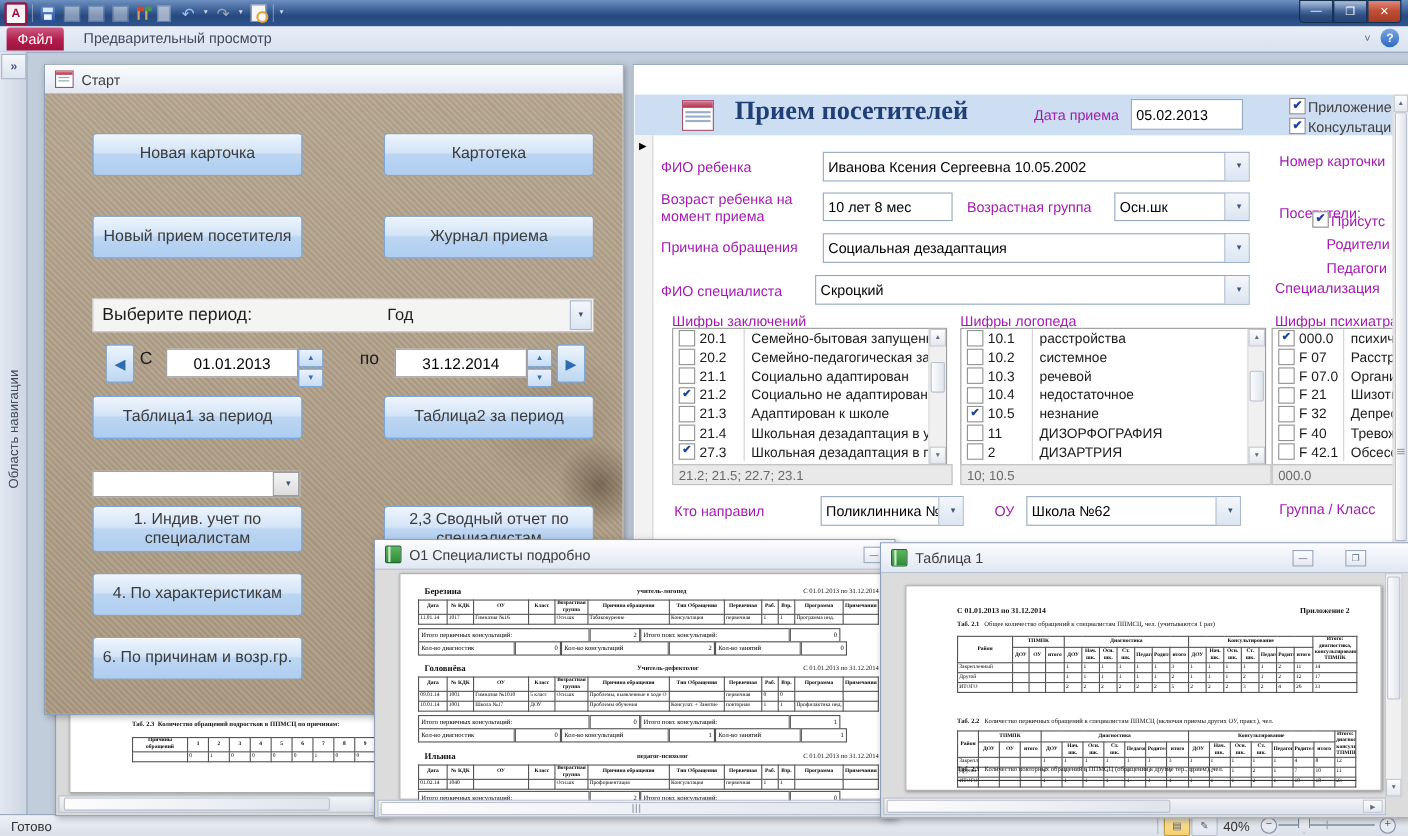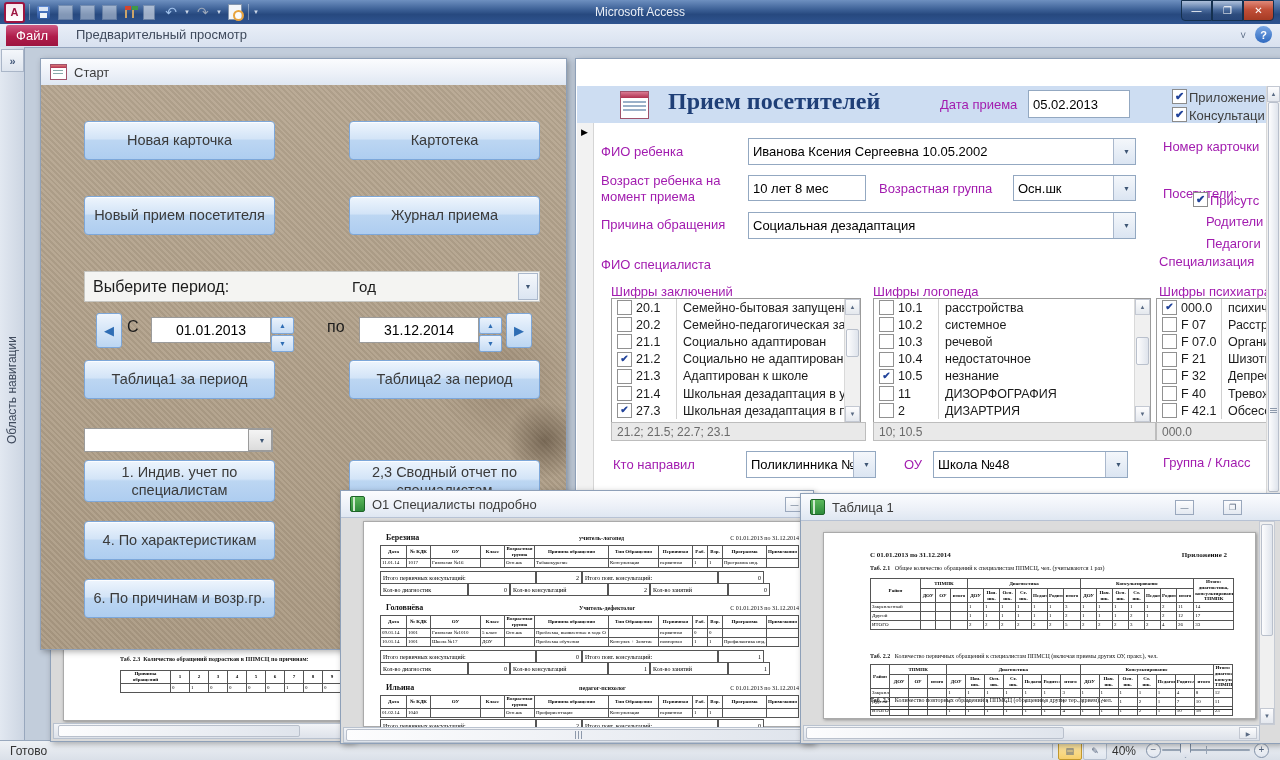--- a/index.html
+++ b/index.html
@@ -123,21 +123,20 @@
   .sbh{position:absolute;background:linear-gradient(#f2f4f7,#dde2ea);border:1px solid #b9c2cf}
   .grip3{display:flex;gap:2px;align-items:center;justify-content:center;height:100%}
   .grip3 i{width:1px;height:8px;background:#8d99ab}
 </style>
 </head>
 <body>
 
 <div class="screen">
 
   <div class="abs titlebar">
-    <div class="apptitle">Microsoft Access</div>
     <div class="qat">
       <div class="alogo">A</div>
       <div class="qsep"></div>
       <div class="qicon">
           <span class="floppy"></span>
         </div>
       <div class="qicon">
           <span class="gray-sq"></span>
         </div>
       <div class="qicon">
@@ -322,20 +321,24 @@
       <span class="dd">▼</span>
     </div>
 
     <span class="lbl" style="left:25px;top:158px">Причина обращения</span>
     <div class="combo" style="left:172px;top:153px;width:386px;height:25px">
       <span>Социальная дезадаптация</span>
       <span class="dd">▼</span>
     </div>
 
     <span class="lbl" style="left:25px;top:198px">ФИО специалиста</span>
+    <div class="combo" style="left:165px;top:191px;width:393px;height:25px">
+      <span>Скроцкий</span>
+      <span class="dd">▼</span>
+    </div>
 
     <span class="lbl nowrap" style="left:587px;top:80px;width:102px">Номер карточки</span>
     <span class="lbl" style="left:587px;top:127px">Посетители:</span>
     <span class="cbx on" style="left:617px;top:133px">✔</span>
     <span class="lbl nowrap" style="left:634px;top:134px;width:55px">Присутс</span>
     <span class="lbl" style="left:630px;top:155px">Родители</span>
     <span class="lbl" style="left:630px;top:177px">Педагоги</span>
     <span class="lbl nowrap" style="left:583px;top:195px;width:106px">Специализация</span>
 
     <span class="lbl" style="left:35px;top:225px">Шифры заключений</span>
@@ -516,21 +519,21 @@
     </div>
     <div class="lfoot" style="left:580px;top:363px;width:111px;height:17px">000.0</div>
 
     <span class="lbl" style="left:37px;top:398px">Кто направил</span>
     <div class="combo" style="left:170px;top:392px;width:128px;height:25px">
       <span>Поликлинника №14</span>
       <span class="dd">▼</span>
     </div>
     <span class="lbl" style="left:328px;top:398px">ОУ</span>
     <div class="combo" style="left:357px;top:392px;width:193px;height:25px">
-      <span>Школа №48</span>
+      <span>Школа №62</span>
       <span class="dd">▼</span>
     </div>
     <span class="lbl nowrap" style="left:587px;top:396px;width:100px">Группа / Класс</span>
 
     <div class="abs" style="right:1px;top:27px;width:13px;height:419px;background:#f0f0f0;border-left:1px solid #d9d9d9">
       <div class="sbtn" style="height:14px">▲</div>
       <div class="sthumb" style="position:absolute;left:1px;right:1px;top:16px;height:388px"></div>
       <div style="position:absolute;left:3px;top:322px;width:7px;height:1px;background:#8d99ab;box-shadow:0 2px 0 #8d99ab,0 4px 0 #8d99ab"></div>
     </div>
   </div>

